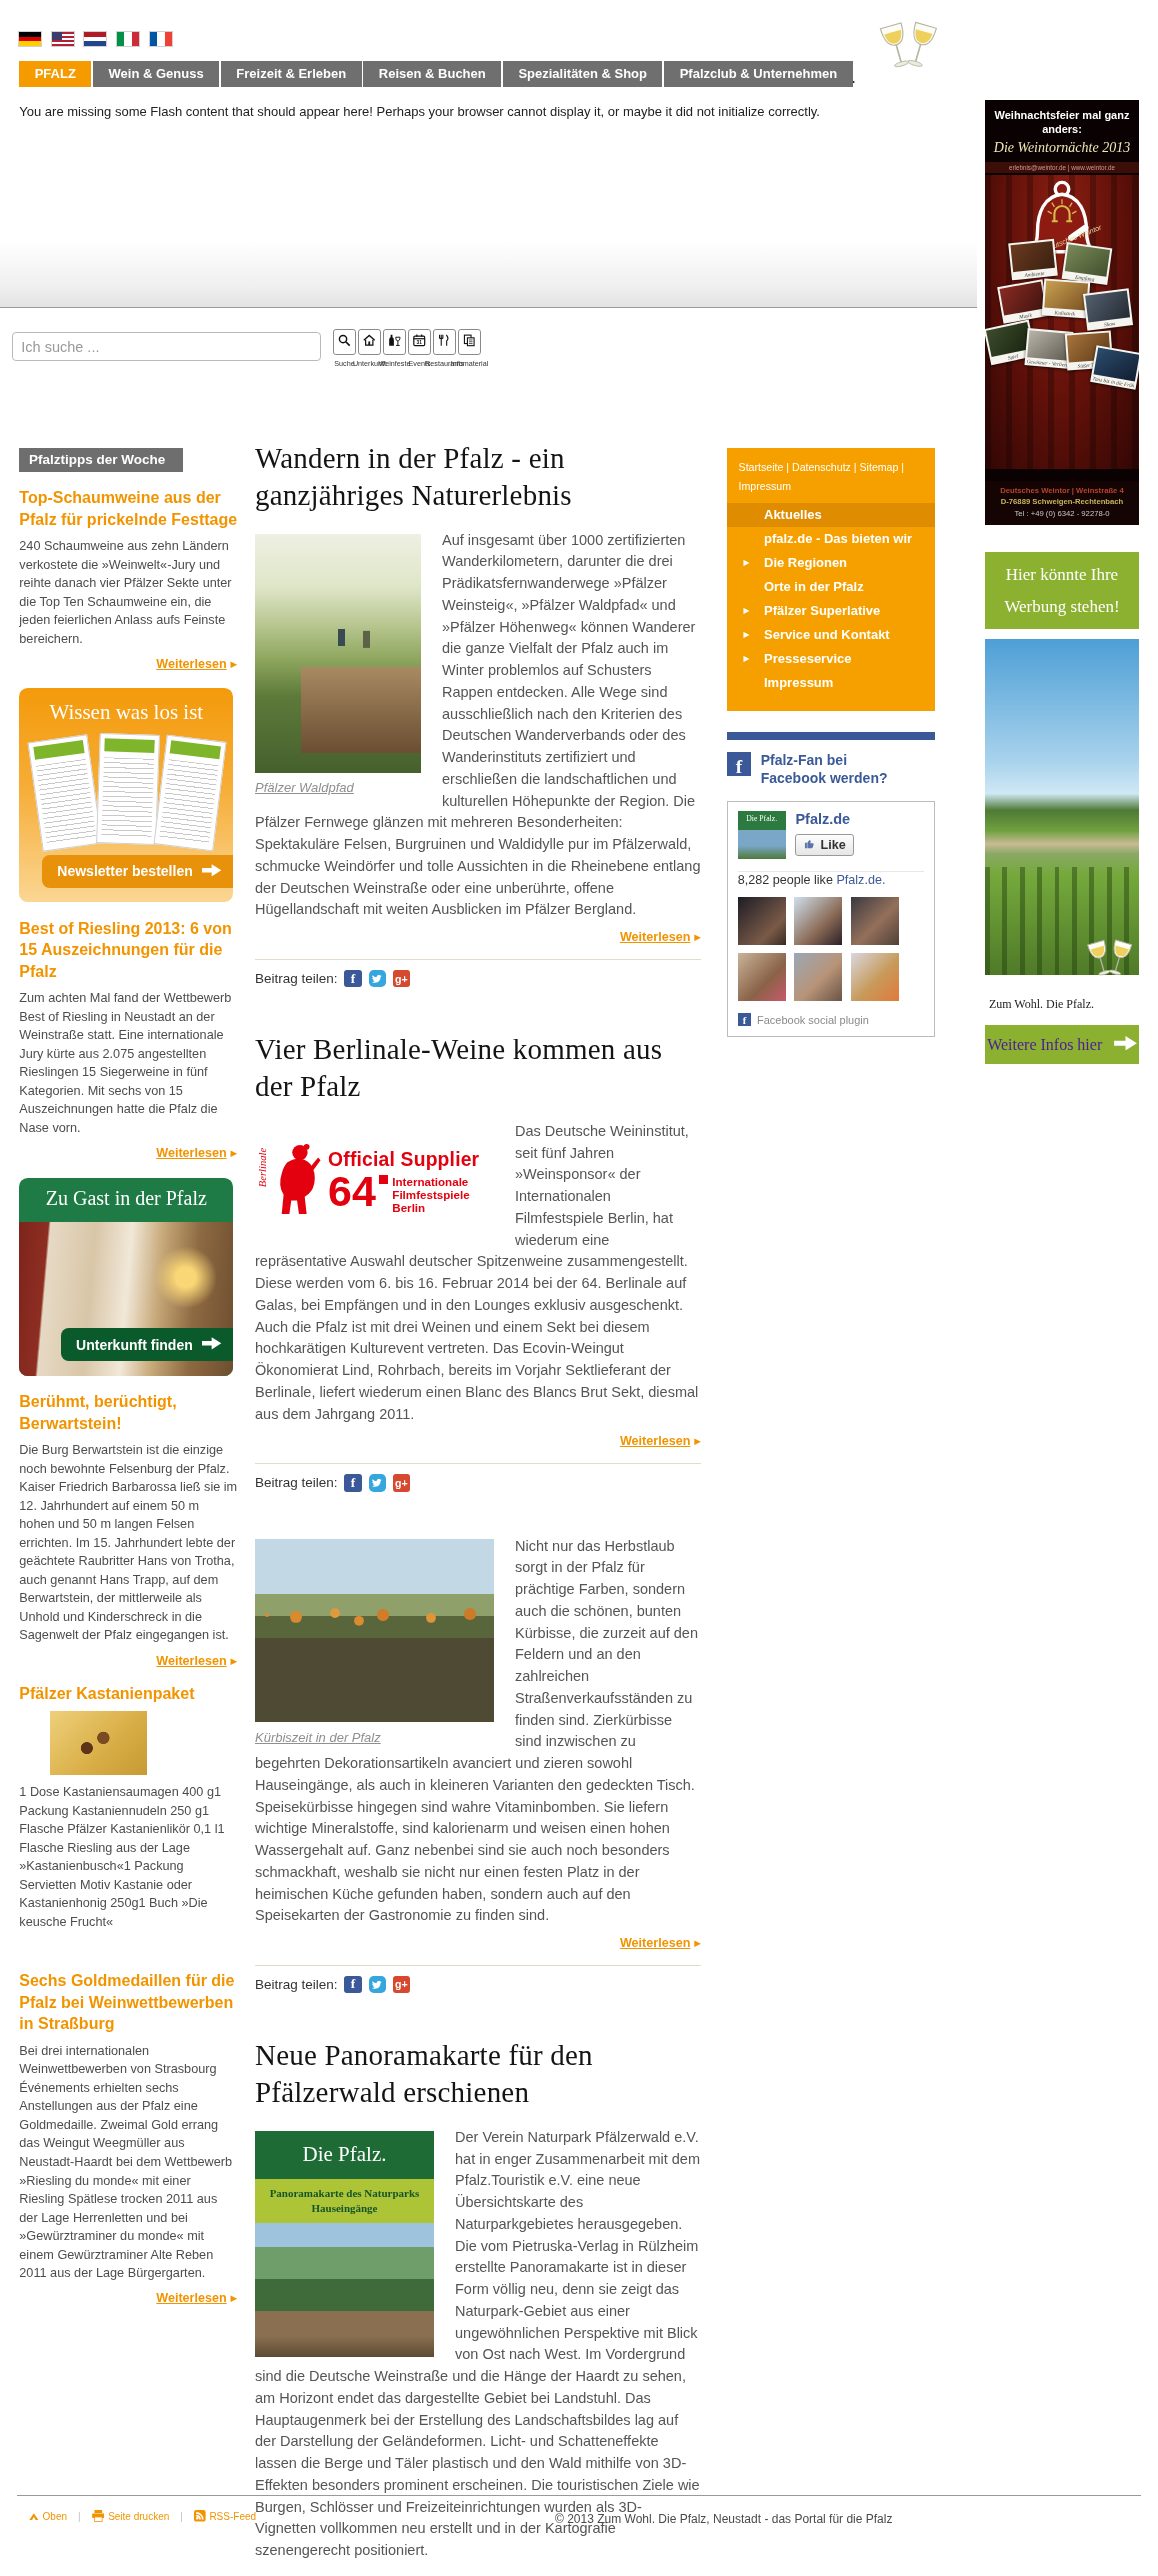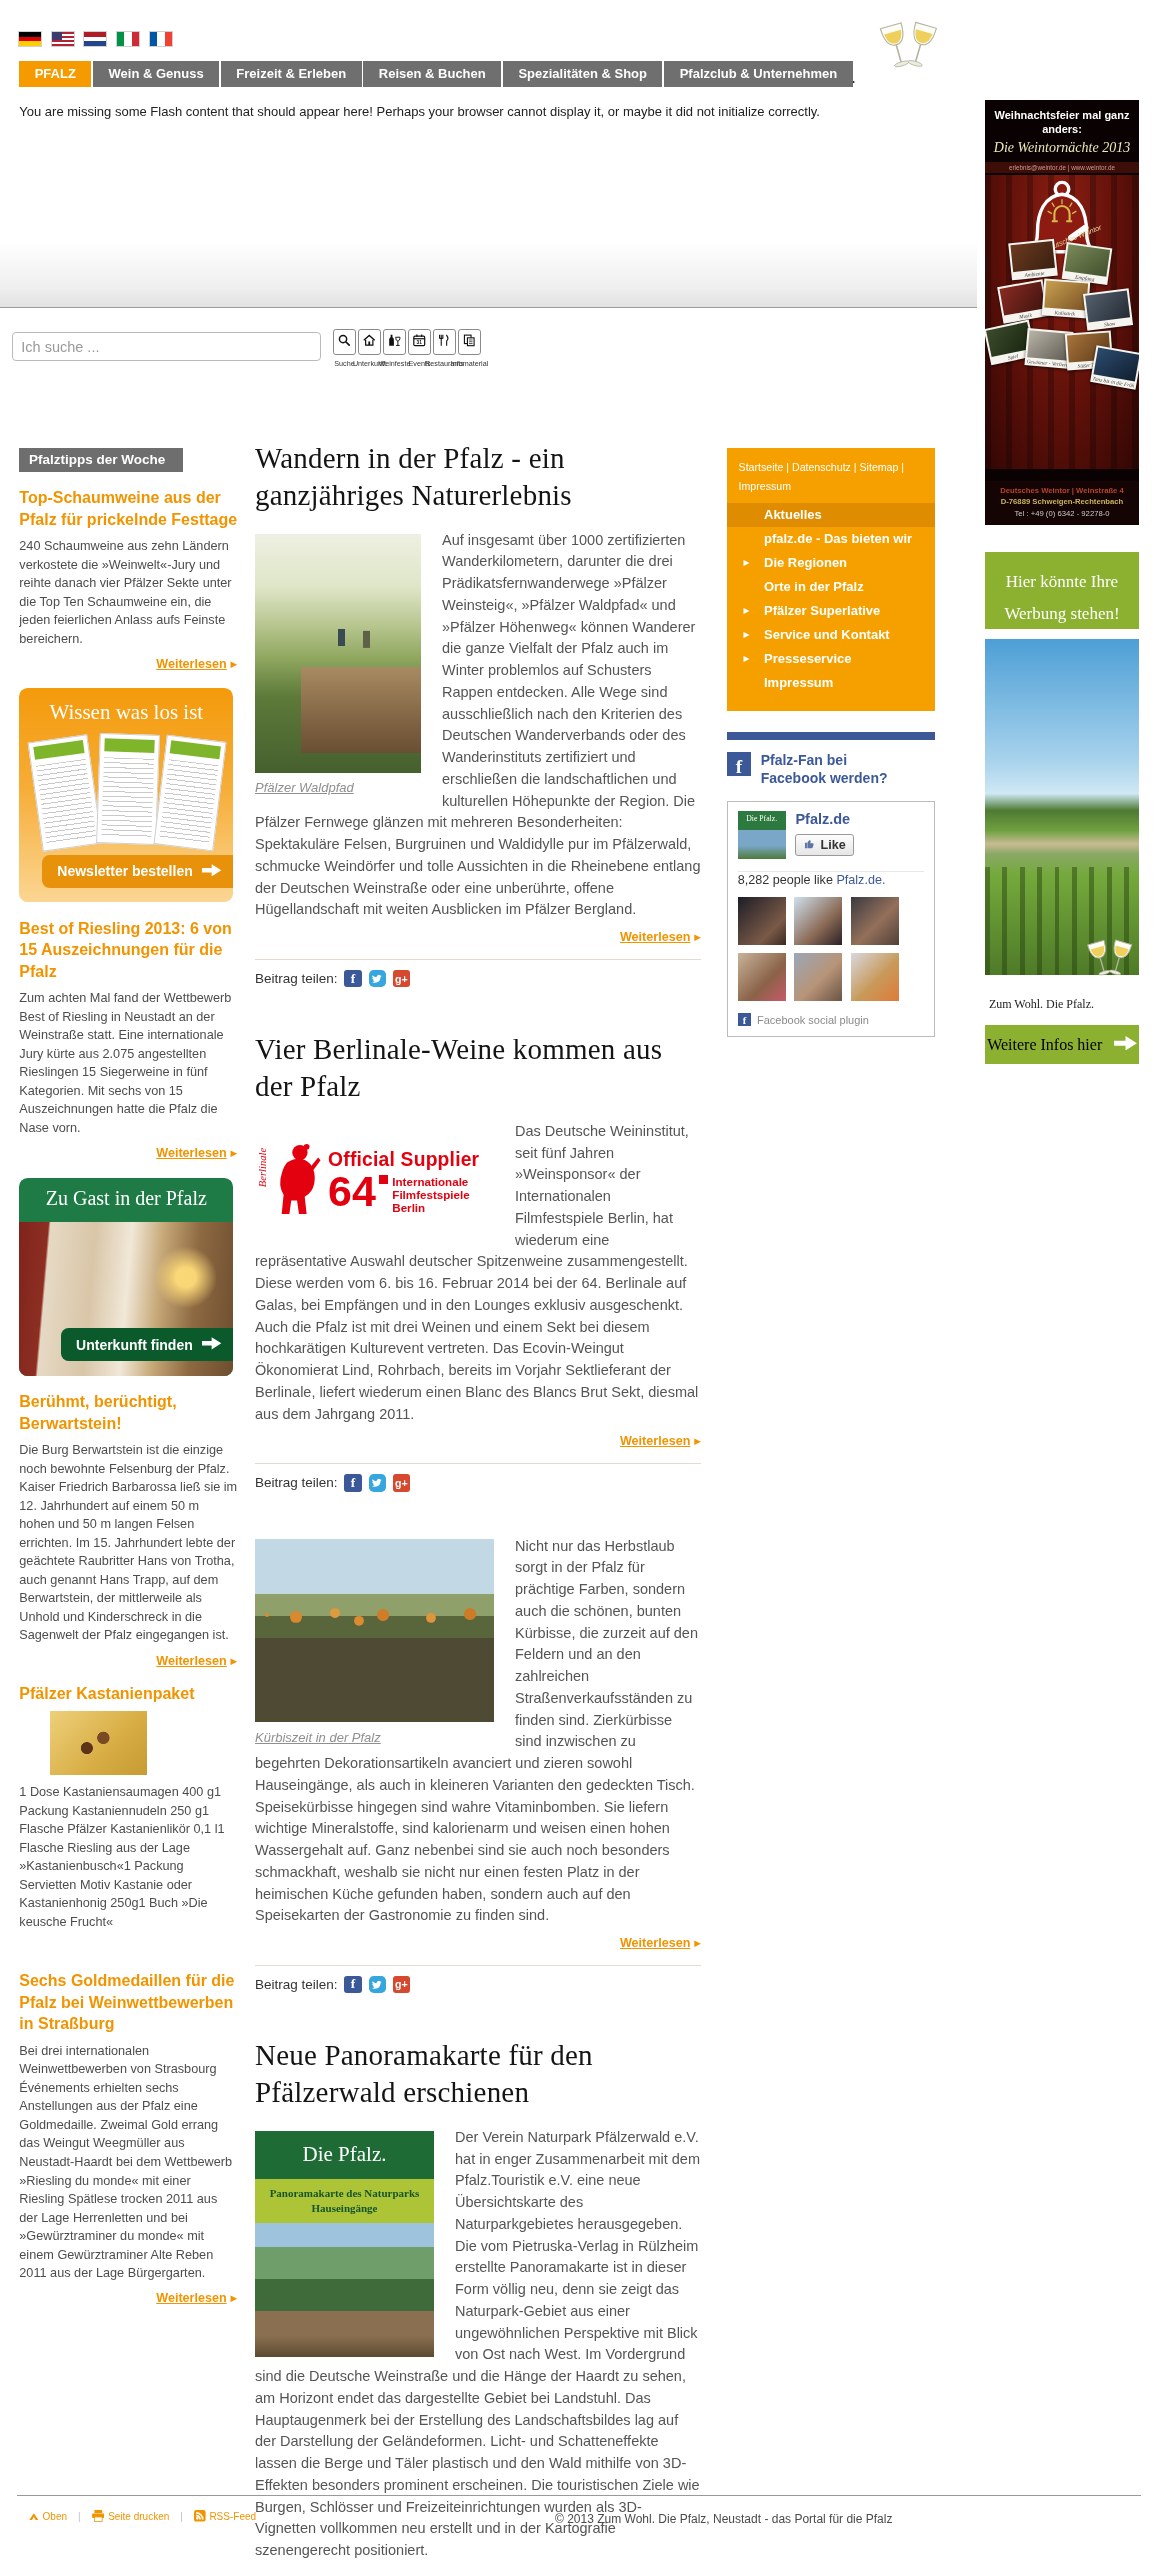--- a/index.html
+++ b/index.html
@@ -190,34 +190,34 @@
   .pol:nth-child(7) .ph{background:linear-gradient(135deg,#b8b4a8,#5e5a50);}
   .pol:nth-child(8) .ph{background:linear-gradient(135deg,#a8743c,#5c3a18);}
   .pol:nth-child(9) .ph{background:linear-gradient(135deg,#2c4c6e,#101e30);}
   .pol .cap{font-family:"Liberation Serif",serif;font-style:italic;font-size:5.3px;text-align:center;color:#444;
     padding-top:1px;white-space:nowrap;overflow:hidden;}
   .wt-foot{position:absolute;bottom:0;left:0;right:0;background:#140404;padding:5.8px 1.9px 6.8px;text-align:center;}
   .wt-f1{color:#B8442C;font-weight:bold;font-size:7.7px;}
   .wt-f2{color:#C8B45C;font-weight:bold;font-size:7.7px;margin-top:1.9px;}
   .wt-f3{color:#c9c9c9;font-size:7.7px;margin-top:2.9px;}
 
-  .green-box{margin-top:27px;height:77px;background:#8CB130;display:flex;align-items:flex-end;justify-content:center;
+  .green-box{margin-top:27px;height:77px;background:#8CB130;display:flex;align-items:center;justify-content:center;
     text-align:center;cursor:pointer;}
   .green-box span{color:#fff;font-size:17px;line-height:1.85;}
   .vineyard{margin-top:9.7px;height:336px;position:relative;
     background:linear-gradient(180deg,#4D9FD6 0%,#A7D2EC 36%,#CFE8F4 46%,#4E7A35 51%,#6FA03F 57%,
       #C8BB94 61%,#8AA864 64%,#75A93C 70%,#4F7A28 100%);}
   .vineyard::after{content:"";position:absolute;left:0;right:0;bottom:0;height:32%;
     background:repeating-linear-gradient(90deg,rgba(30,60,10,.45) 0 4.8px,rgba(0,0,0,0) 4.8px 17.4px);}
   .vine-glasses{position:absolute;right:1.9px;bottom:-13.5px;z-index:2;}
   .zw-row{margin-top:19.3px;padding-left:3.9px;}
   .zw-text{font-size:12px;color:#222;}
   .infos-btn{margin-top:13.5px;height:39px;background:#8CB130;display:flex;align-items:center;justify-content:center;
     gap:11.6px;cursor:pointer;}
-  .infos-btn span{color:#000000;font-size:16px;}
+  .infos-btn span{color:#4c1d95;font-size:16px;}
 
   
   .footer-line{position:absolute;left:17.4px;top:2495px;width:1124px;border-top:1px solid #9a9a9a;}
   .footer-links{position:absolute;left:29px;top:2510px;display:flex;align-items:center;gap:11px;
     font-size:10px;color:#F29400;}
   .flink{display:flex;align-items:center;gap:3.9px;cursor:pointer;}
   .fsep{color:#c0c0c0;}
   .copyright{position:absolute;left:555px;top:2512px;font-size:12px;color:#4a4a4a;}
 </style>
 </head>

